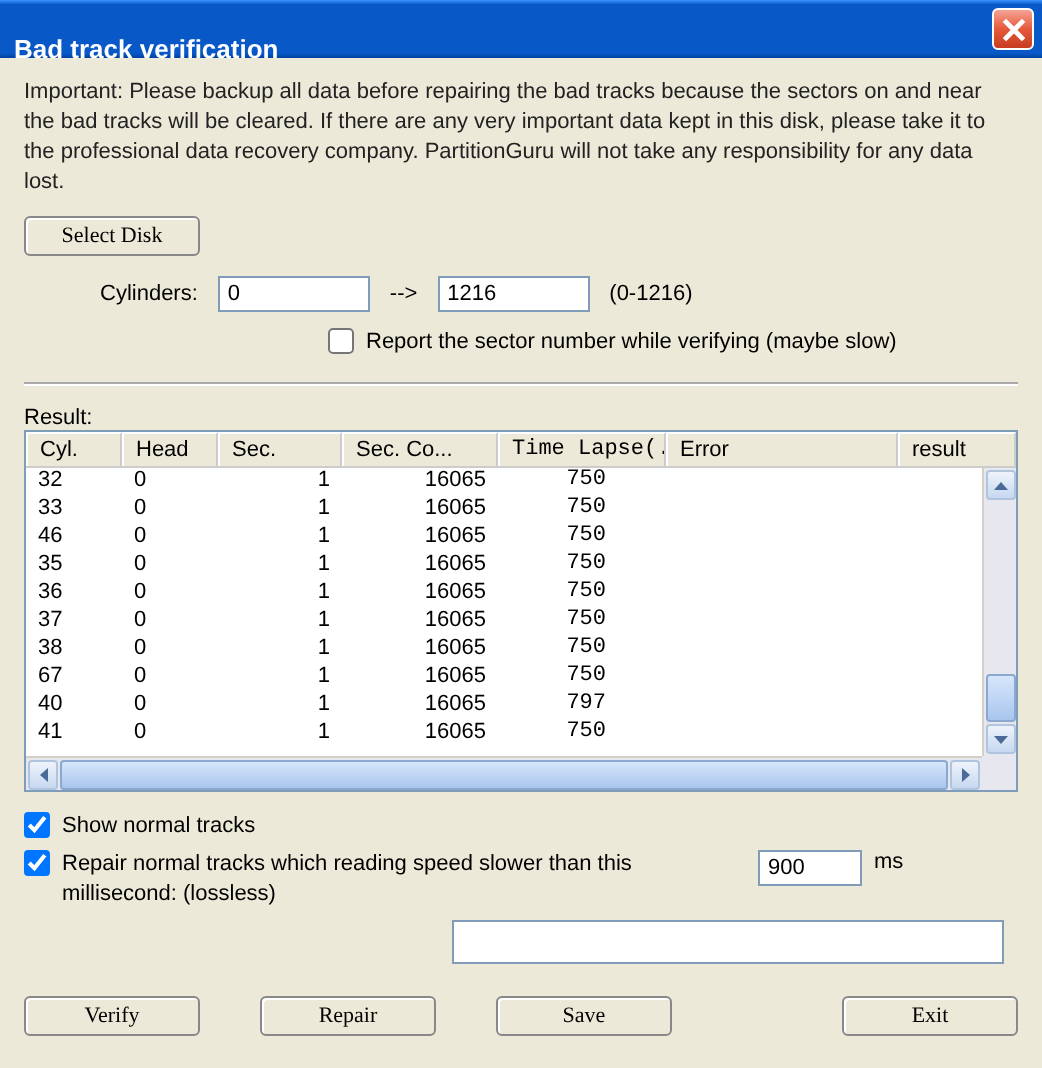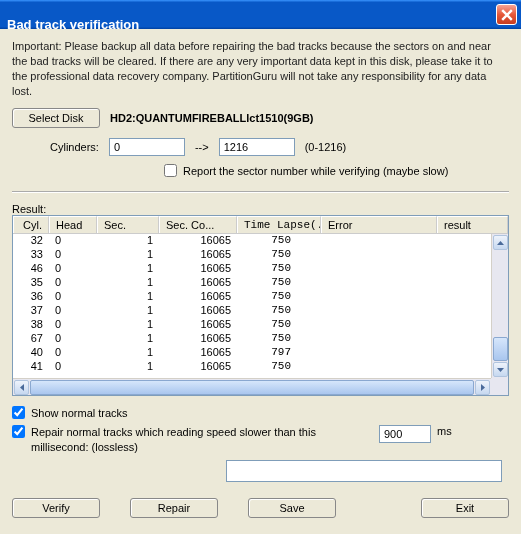--- a/index.html
+++ b/index.html
@@ -7,21 +7,21 @@
 
 .titlebar { height: 29px; background: linear-gradient(to bottom, #3a95ff 0%, #0858c7 8%, #0858c7 92%, #0040a0 100%); display: flex; align-items: center; padding: 0 4px 0 7px; }
 .titlebar-text { color: #fff; font-weight: bold; font-size: 13px; flex: 1; margin-top: 19px; }
 .close-btn { width: 21px; height: 21px; background: linear-gradient(to bottom, #f5a396, #e6593a 50%, #c73c20); border: 1px solid #fff; border-radius: 3px; display: flex; align-items: center; justify-content: center; cursor: pointer; }
 .close-btn svg { width: 12px; height: 12px; }
 
 .content { padding: 10px 12px 12px 12px; }
 .note { color: #222; line-height: 1.35; margin-bottom: 10px; }
 
 .disk-row { display: flex; align-items: center; gap: 10px; margin-bottom: 10px; }
-.btn { background: #ece9d8; border: 1px solid #888; border-radius: 3px; padding: 3px 10px; font-family: Liberation Sans, sans-serif; font-size: 11px; box-shadow: inset 1px 1px 0 #fff; cursor: pointer; }
+.btn { background: #ece9d8; border: 1px solid #888; border-radius: 3px; padding: 3px 10px; font-family: Liberation Serif, serif; font-size: 11px; box-shadow: inset 1px 1px 0 #fff; cursor: pointer; }
 .btn.wide { min-width: 88px; }
 .disk-name { font-weight: bold; }
 
 .cyl-row { display: flex; align-items: center; gap: 10px; margin-left: 38px; margin-bottom: 8px; }
 .txt { border: 1px solid #7f9db9; padding: 2px 4px; font-family: inherit; font-size: 11px; background: #fff; }
 .cyl-input { width: 76px; }
 
 .chk-row { display: flex; align-items: center; gap: 6px; margin-left: 108px; margin-bottom: 14px; padding-left: 44px; }
 
 .divider { border: none; border-top: 1px solid #aaa; border-bottom: 1px solid #fff; margin: 0 0 10px 0; }
@@ -32,21 +32,21 @@
 .thead { display: flex; background: #ece9d8; border-bottom: 1px solid #ccc; height: 18px; }
 .th { border-right: 1px solid #ccc; border-top: 1px solid #fff; border-left: 1px solid #fff; padding: 2px 6px; overflow: hidden; white-space: nowrap; }
 .tbody-wrap { display: flex; }
 .tbody { flex: 1; height: 144px; overflow: hidden; }
 .vscroll { width: 17px; background: #e7e7f0; border-left: 1px solid #d4d0c8; display: flex; flex-direction: column; align-items: center; justify-content: space-between; padding: 1px 0; }
 .sb-btn { width: 15px; height: 15px; background: linear-gradient(#eef3fb, #c6d8f0); border: 1px solid #b0c4de; border-radius: 2px; display:flex;align-items:center;justify-content:center; cursor:pointer; }
 .sb-thumb { width: 15px; height: 24px; background: linear-gradient(#d6e6fb, #a9c6ee); border: 1px solid #8aa8d0; border-radius: 2px; margin-bottom: 1px; cursor:pointer; }
 .sb-track { flex: 1; }
 .tr { display: flex; height: 14px; }
 .td { padding: 0 6px; overflow: hidden; white-space: nowrap; }
-.c0 { width: 36px; text-align: right; } .c1 { width: 48px; } .c2 { width: 62px; text-align:right;} .c3 { width: 78px; text-align:right;} .c4 { width: 84px; text-align:right; padding-right:30px;font-family:Liberation Mono, monospace;} .c5 { width: 116px; } .c6 { flex:1; }
+.c0 { width: 48px; } .c1 { width: 48px; } .c2 { width: 62px; text-align:right;} .c3 { width: 78px; text-align:right;} .c4 { width: 84px; text-align:right; padding-right:30px;font-family:Liberation Mono, monospace;} .c5 { width: 116px; } .c6 { flex:1; }
 .th.c2,.th.c3,.th.c4{text-align:left;}
 .hscroll { height: 17px; background: #e7e7f0; border-top: 1px solid #d4d0c8; display: flex; align-items: center; padding: 0 1px; }
 .hsb-btn { width: 15px; height: 15px; background: linear-gradient(#eef3fb, #c6d8f0); border: 1px solid #b0c4de; border-radius: 2px; display:flex;align-items:center;justify-content:center; cursor:pointer;}
 .hsb-thumb { flex: 1; height: 15px; background: linear-gradient(#d6e6fb, #a9c6ee); border: 1px solid #8aa8d0; border-radius: 2px; margin: 0 1px; cursor:pointer;}
 .corner { width: 17px; height: 17px; background: #e7e7f0; }
 
 .opts { margin-top: 10px; }
 .opt-row { display: flex; align-items: center; gap: 6px; margin-bottom: 6px; }
 .opt-row2 { align-items: flex-start; }
 .indent-text { line-height: 1.3; }
@@ -68,21 +68,20 @@
         <path d="M1 1 L9 9 M9 1 L1 9" stroke="#fff" stroke-width="2"></path>
       </svg>
   </div>
 </div>
 
 <div class="content">
   <p class="note">Important: Please backup all data before repairing the bad tracks because the sectors on and near the bad tracks will be cleared. If there are any very important data kept in this disk, please take it to the professional data recovery company. PartitionGuru will not take any responsibility for any data lost.</p>
 
   <div class="disk-row">
     <button class="btn wide">Select Disk</button>
-    <span class="disk-name">HD2:QUANTUMFIREBALLlct1510(9GB)</span>
   </div>
 
   <div class="cyl-row">
     <span>Cylinders:</span>
     <input class="txt cyl-input" value="0" style="">
     <span>--&gt;</span>
     <input class="txt cyl-input" value="1216" style="">
     <span>(0-1216)</span>
   </div>
 

